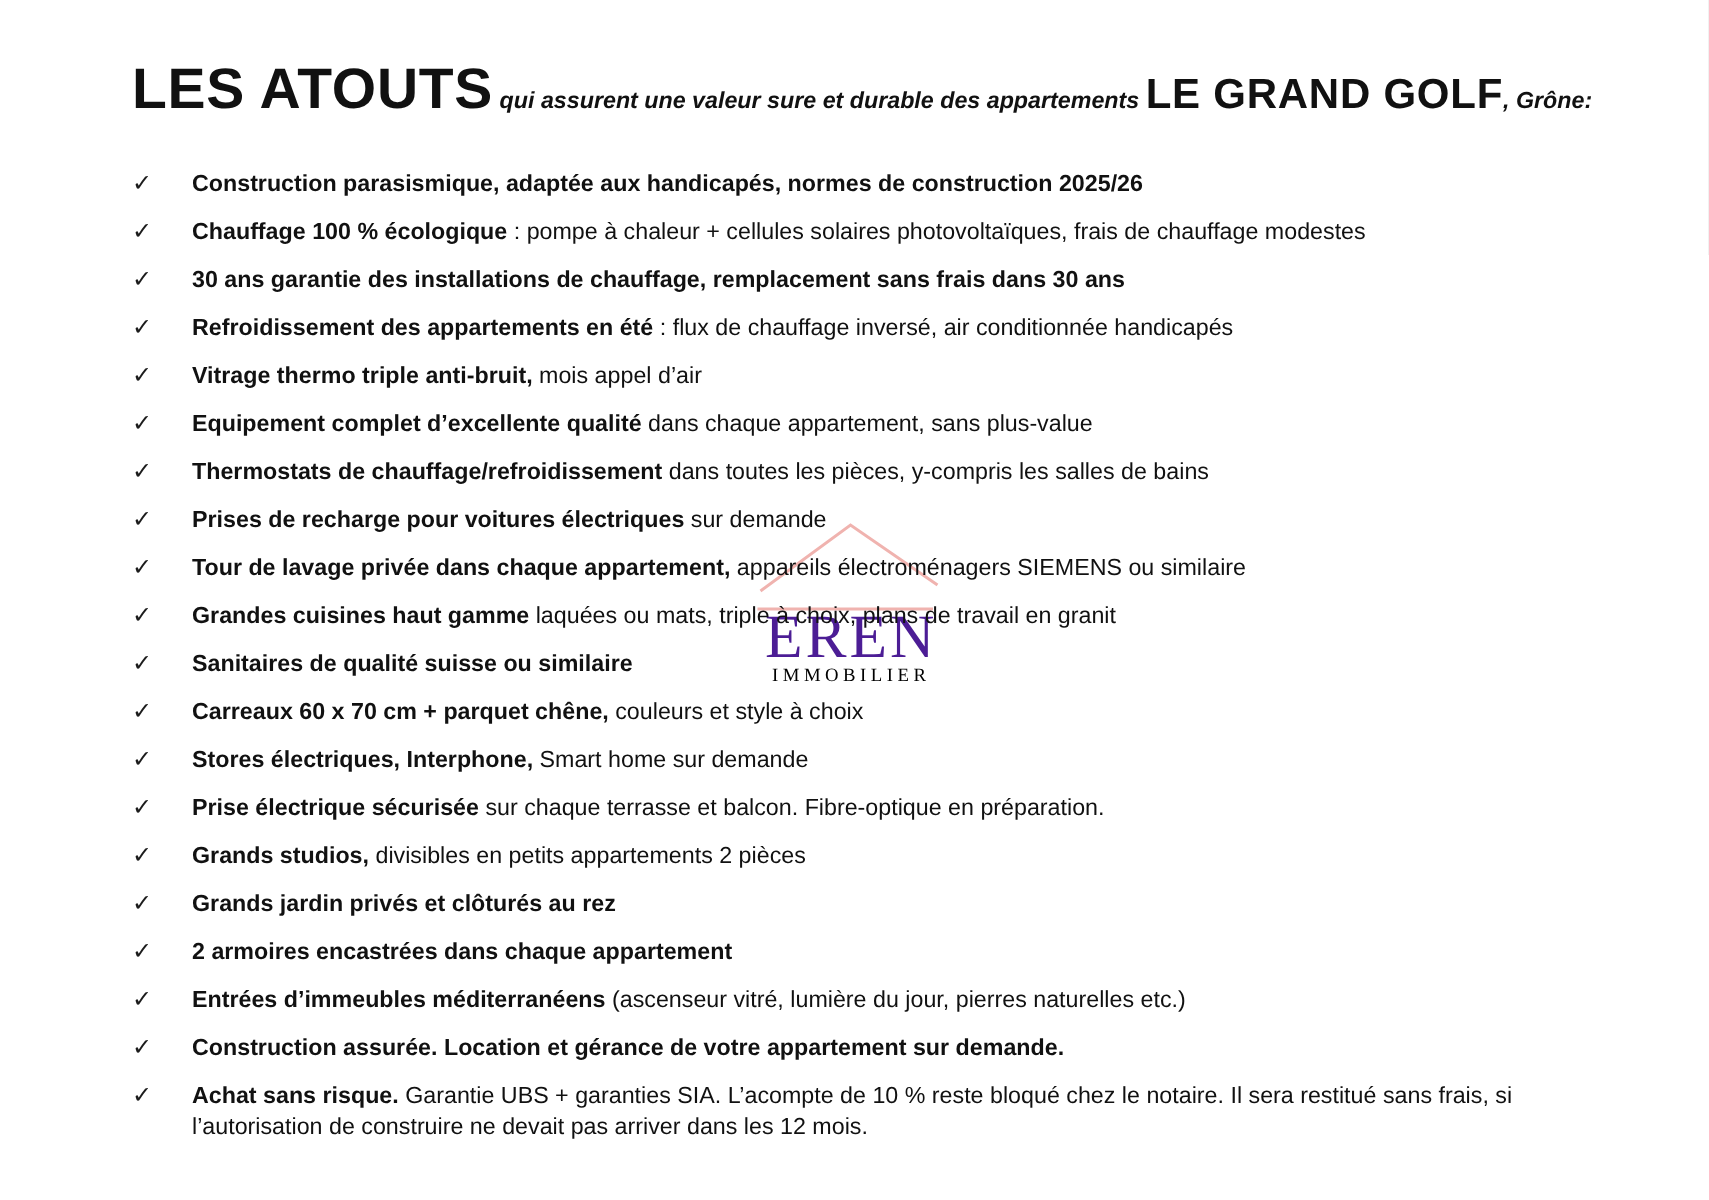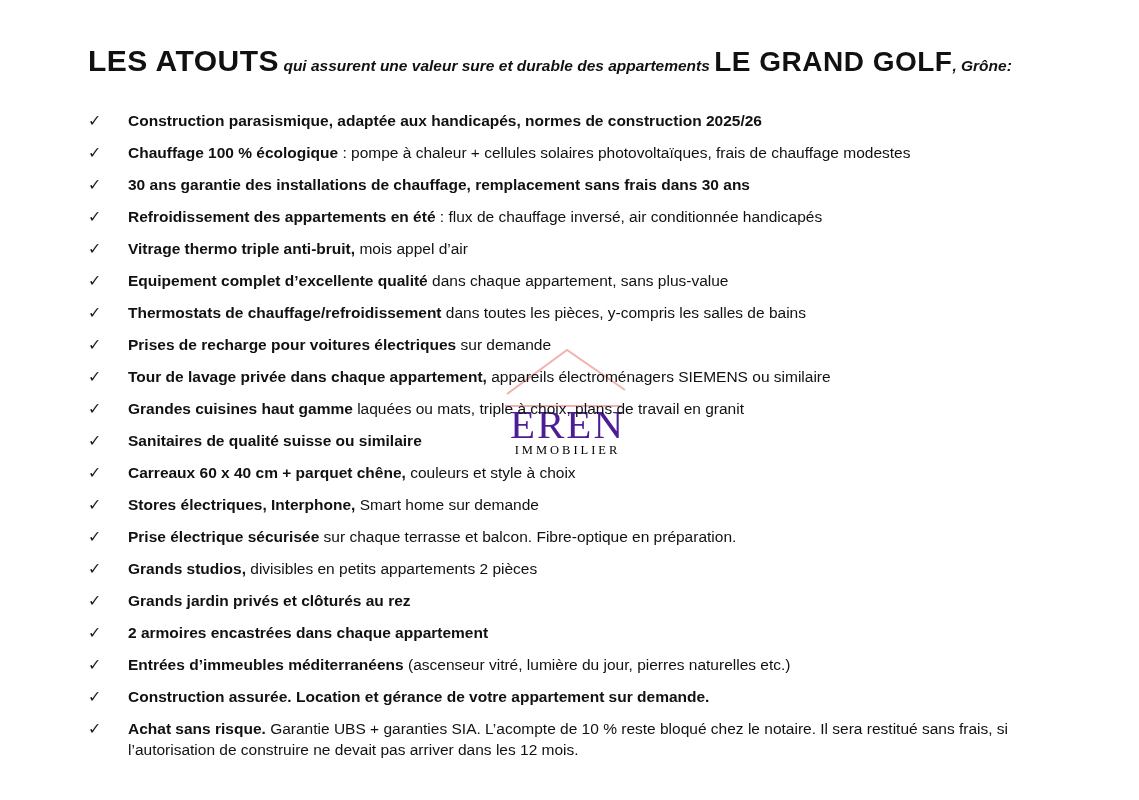--- a/index.html
+++ b/index.html
@@ -19,21 +19,21 @@
     top: 42px;
     width: 975px;
     z-index: 1;
   }
   .doc-title {
     margin: 0 0 26px 0;
     white-space: nowrap;
     line-height: 36px;
     font-weight: 700;
   }
-  .t-big   { font-size: 30px; font-weight: 800; letter-spacing: 0.5px; }
+  .t-big   { font-size: 38px; font-weight: 800; letter-spacing: 0.5px; }
   .t-small { font-size: 15.5px; font-weight: 700; font-style: italic; }
   .t-big2  { font-size: 28px; font-weight: 800; letter-spacing: 0.5px; }
   ul.atouts {
     list-style: none;
     margin: 0;
     padding: 0;
   }
   li.bullet {
     display: flex;
     align-items: flex-start;
@@ -142,21 +142,21 @@
         <li class="bullet">
           <span class="check">✓</span>
           <span class="btxt"><span class="seg-b">Grandes cuisines haut gamme</span><span class="seg-r"> laquées ou mats, triple à choix, plans de travail en granit</span></span>
         </li>
         <li class="bullet">
           <span class="check">✓</span>
           <span class="btxt"><span class="seg-b">Sanitaires de qualité suisse ou similaire</span></span>
         </li>
         <li class="bullet">
           <span class="check">✓</span>
-          <span class="btxt"><span class="seg-b">Carreaux 60 x 40 cm + parquet chêne,</span><span class="seg-r"> couleurs et style à choix</span></span>
+          <span class="btxt"><span class="seg-b">Carreaux 60 x 70 cm + parquet chêne,</span><span class="seg-r"> couleurs et style à choix</span></span>
         </li>
         <li class="bullet">
           <span class="check">✓</span>
           <span class="btxt"><span class="seg-b">Stores électriques, Interphone,</span><span class="seg-r"> Smart home sur demande</span></span>
         </li>
         <li class="bullet">
           <span class="check">✓</span>
           <span class="btxt"><span class="seg-b">Prise électrique sécurisée</span><span class="seg-r"> sur chaque terrasse et balcon. Fibre-optique en préparation.</span></span>
         </li>
         <li class="bullet">

